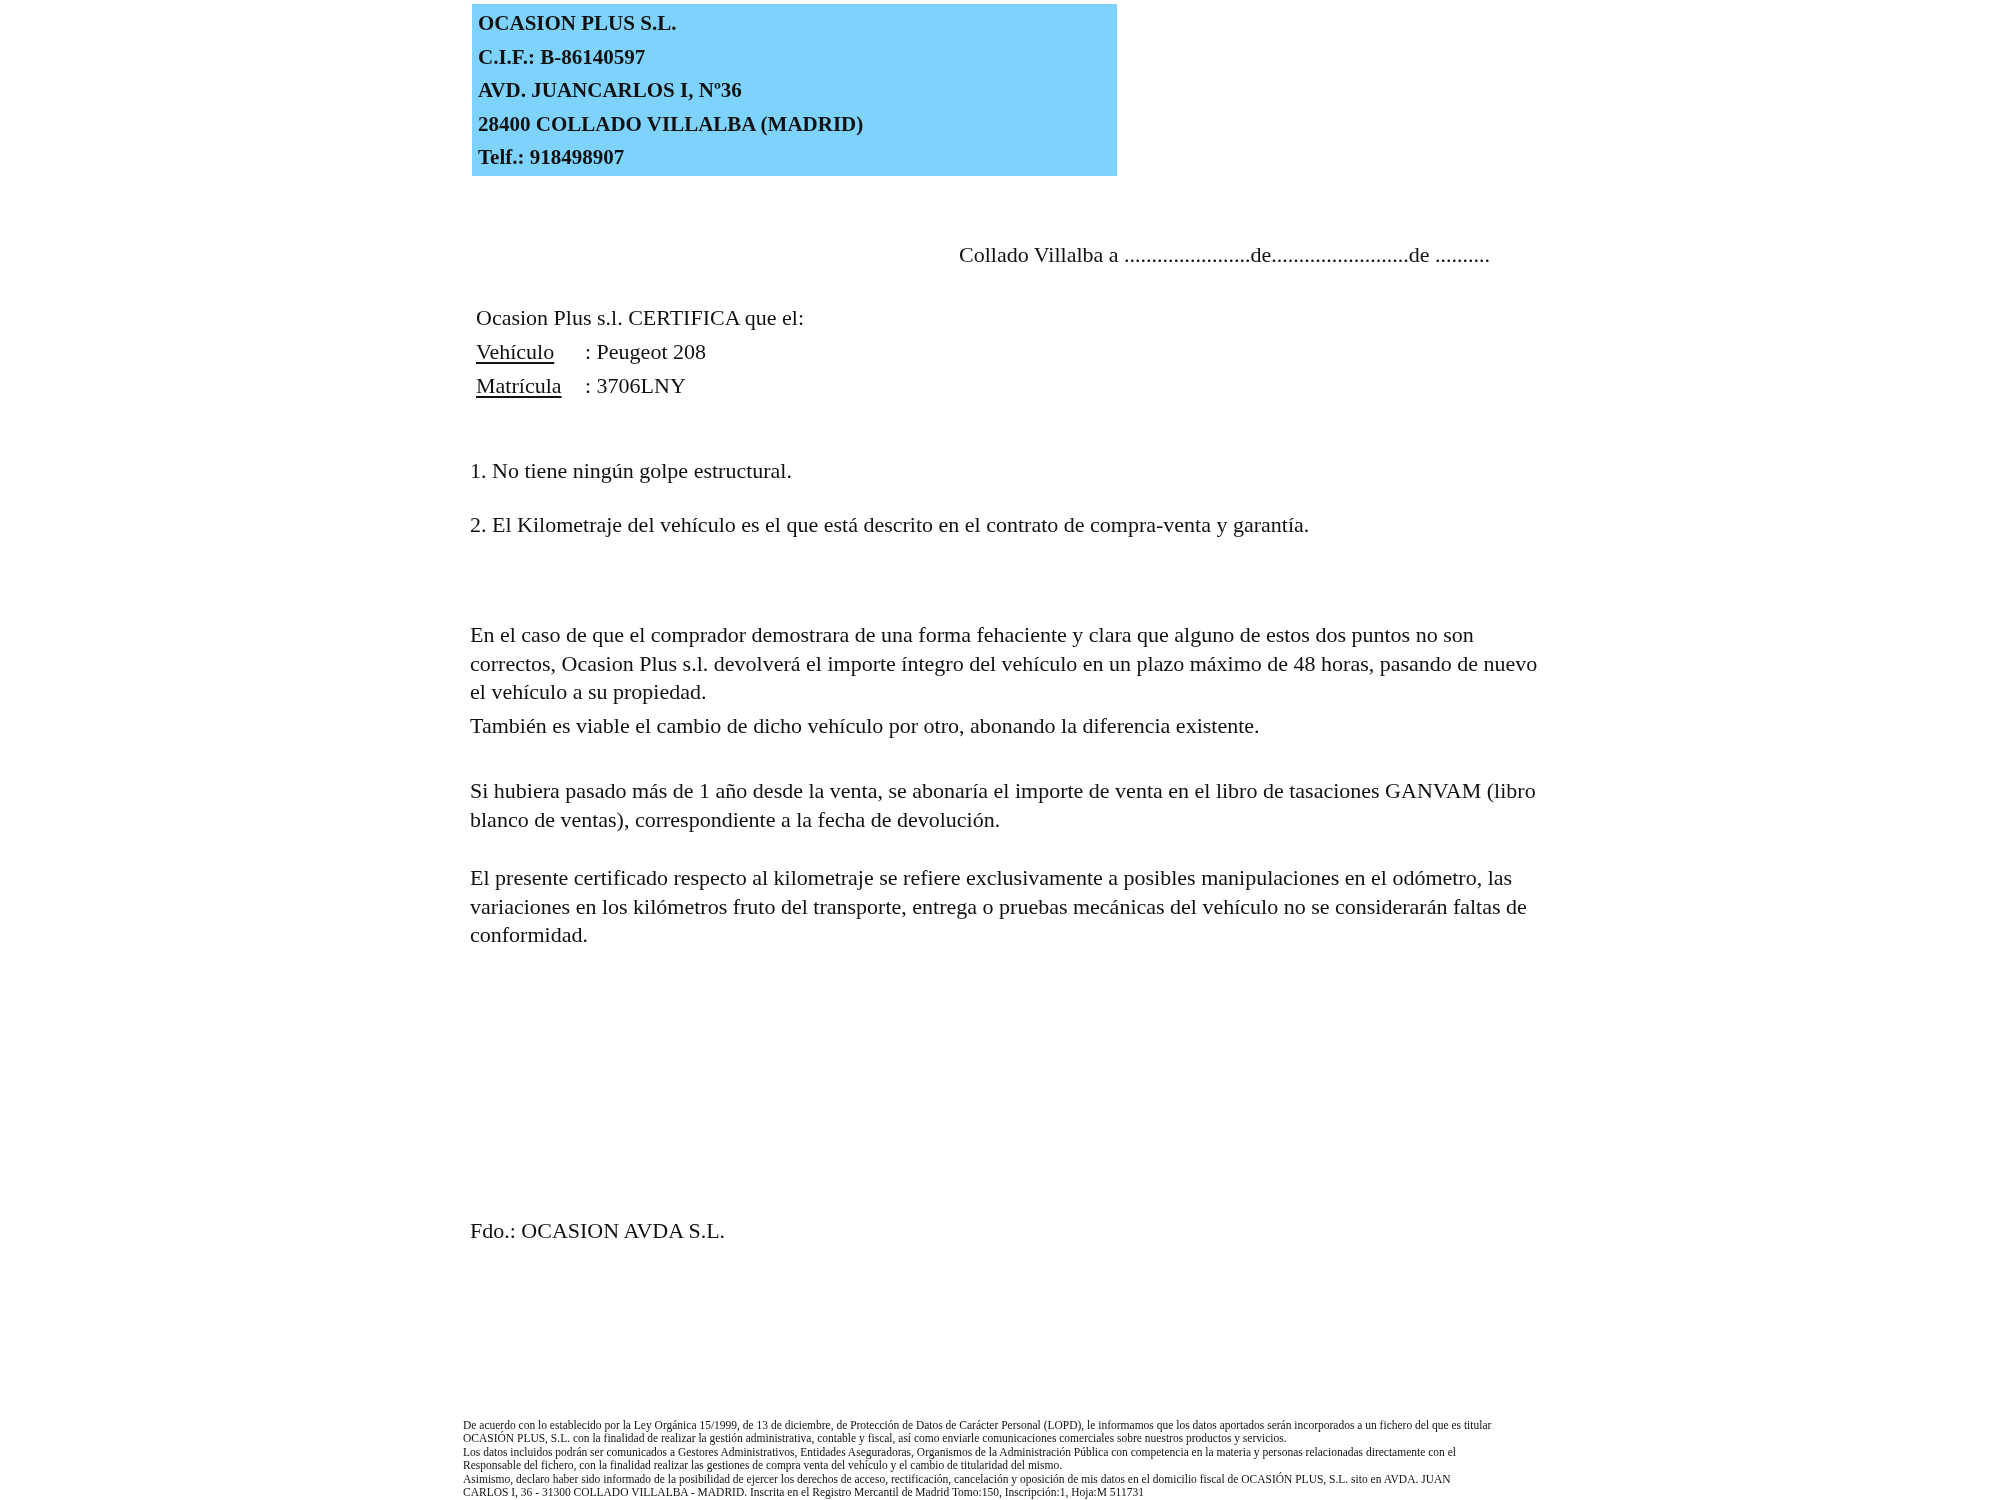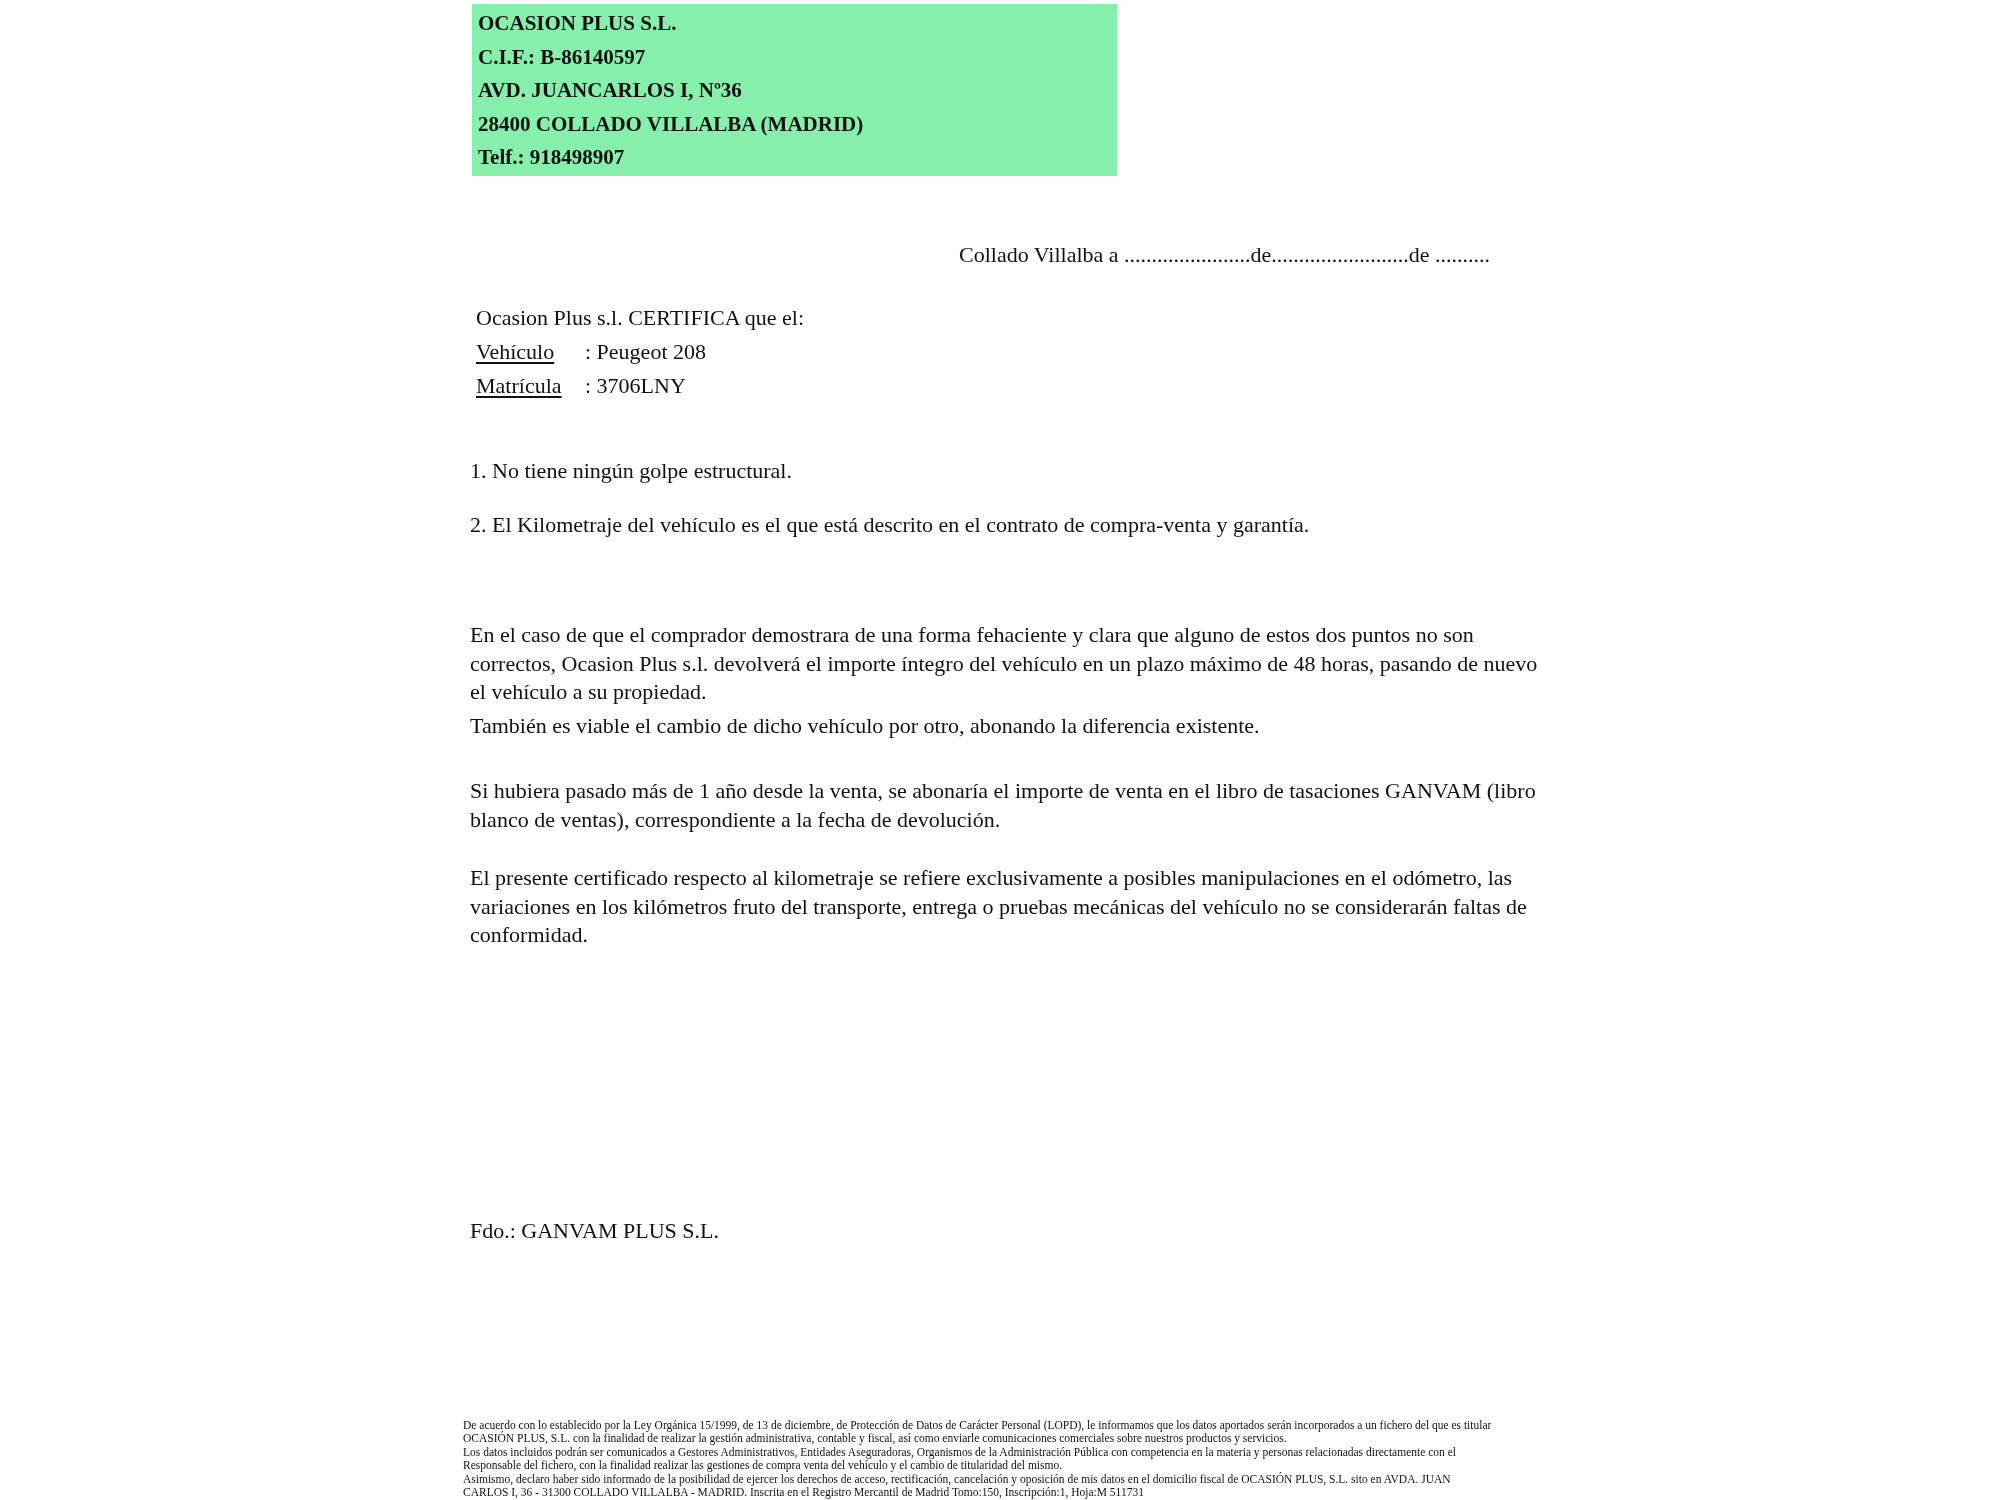--- a/index.html
+++ b/index.html
@@ -10,21 +10,21 @@
     font-family: "Liberation Serif", serif;
     position: relative;
     overflow: hidden;
   }
   .abs { position: absolute; }
 
   
   .letterhead {
     left: 472px; top: 4px;
     width: 645px; height: 172px;
-    background: #86efac;
+    background: #7dd3fc;
     padding: 3px 0 0 6px;
     box-sizing: border-box;
   }
   .letterhead-line {
     font-weight: bold;
     font-size: 21px;
     line-height: 33.5px;
     white-space: nowrap;
   }
 
@@ -118,21 +118,21 @@
 </div>
 
 <div class="abs condition c1">1. No tiene ningún golpe estructural.</div>
 <div class="abs condition c2">2. El Kilometraje del vehículo es el que está descrito en el contrato de compra-venta y garantía.</div>
 
 <div class="abs para p1">En el caso de que el comprador demostrara de una forma fehaciente y clara que alguno de estos dos puntos no son correctos, Ocasion Plus s.l. devolverá el importe íntegro del vehículo en un plazo máximo de 48 horas, pasando de nuevo el vehículo a su propiedad.</div>
 <div class="abs para p2">También es viable el cambio de dicho vehículo por otro, abonando la diferencia existente.</div>
 <div class="abs para p3">Si hubiera pasado más de 1 año desde la venta, se abonaría el importe de venta en el libro de tasaciones GANVAM (libro blanco de ventas), correspondiente a la fecha de devolución.</div>
 <div class="abs para p4">El presente certificado respecto al kilometraje se refiere exclusivamente a posibles manipulaciones en el odómetro, las variaciones en los kilómetros fruto del transporte, entrega o pruebas mecánicas del vehículo no se considerarán faltas de conformidad.</div>
 
-<div class="abs signature">Fdo.: GANVAM PLUS S.L.</div>
+<div class="abs signature">Fdo.: OCASION AVDA S.L.</div>
 
 <div class="abs legal">
   <div class="legal-line">De acuerdo con lo establecido por la Ley Orgánica 15/1999, de 13 de diciembre, de Protección de Datos de Carácter Personal (LOPD), le informamos que los datos aportados serán incorporados a un fichero del que es titular</div>
   <div class="legal-line">OCASIÓN PLUS, S.L. con la finalidad de realizar la gestión administrativa, contable y fiscal, así como enviarle comunicaciones comerciales sobre nuestros productos y servicios.</div>
   <div class="legal-line">Los datos incluidos podrán ser comunicados a Gestores Administrativos, Entidades Aseguradoras, Organismos de la Administración Pública con competencia en la materia y personas relacionadas directamente con el</div>
   <div class="legal-line">Responsable del fichero, con la finalidad realizar las gestiones de compra venta del vehículo y el cambio de titularidad del mismo.</div>
   <div class="legal-line">Asimismo, declaro haber sido informado de la posibilidad de ejercer los derechos de acceso, rectificación, cancelación y oposición de mis datos en el domicilio fiscal de OCASIÓN PLUS, S.L. sito en AVDA. JUAN</div>
   <div class="legal-line">CARLOS I, 36 - 31300 COLLADO VILLALBA - MADRID. Inscrita en el Registro Mercantil de Madrid Tomo:150, Inscripción:1, Hoja:M 511731</div>
 </div>
 

